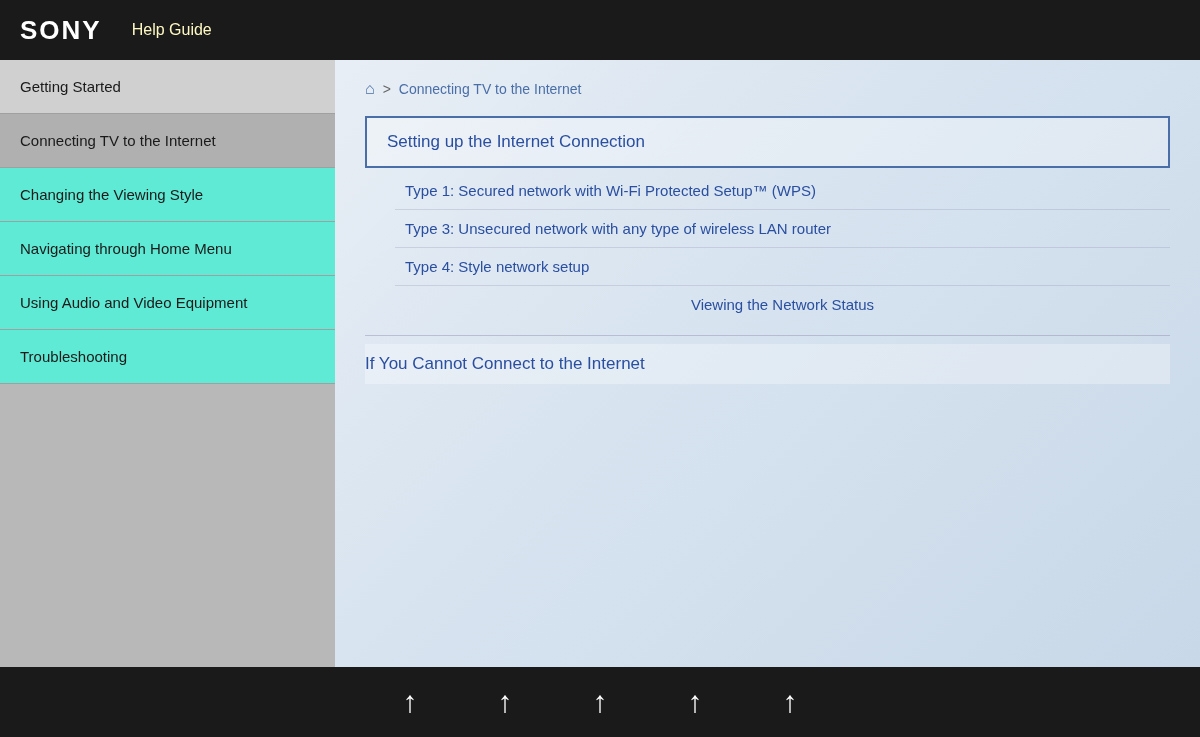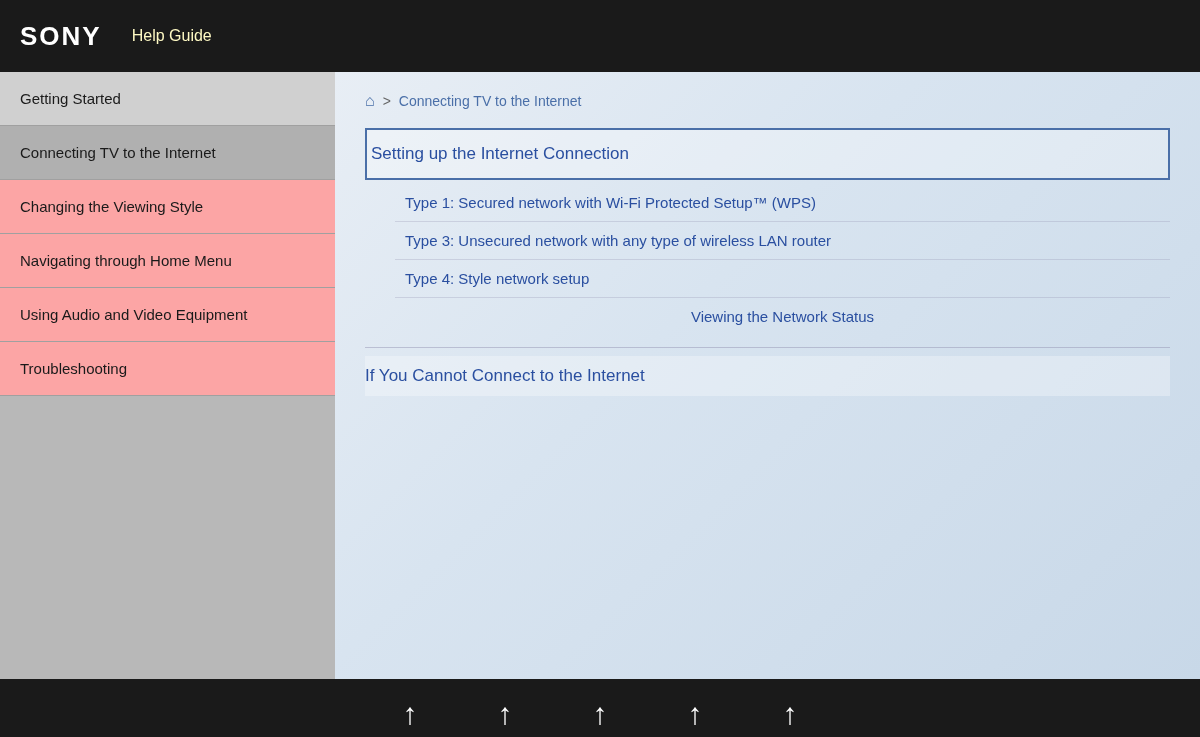--- a/index.html
+++ b/index.html
@@ -9,21 +9,21 @@
       height: 737px;
       background: #1a1a1a;
       font-family: Arial, sans-serif;
       overflow: hidden;
       position: relative;
     }
 
     
     .top-bar {
       background: #1a1a1a;
-      height: 72px;
+      height: 60px;
       display: flex;
       align-items: center;
       padding: 0 20px;
       gap: 30px;
     }
 
     .sony-logo {
       color: white;
       font-size: 26px;
       font-weight: bold;
@@ -48,21 +48,21 @@
       background: #b8b8b8;
       flex-shrink: 0;
     }
 
     .sidebar-item {
       padding: 18px 20px;
       border-bottom: 1px solid #a0a0a0;
       cursor: pointer;
       font-size: 15px;
       color: #1a1a1a;
-      background: #fca5a5;
+      background: #5eead4;
     }
 
     .sidebar-item.active {
       background: #b0b0b0;
       font-weight: normal;
     }
 
     .sidebar-item:first-child {
       background: #d0d0d0;
     }
@@ -106,21 +106,21 @@
       line-height: 1.2;
     }
 
     
     .section {
       margin-bottom: 6px;
     }
 
     .section-header {
       border: 2px solid #4a6fa8;
-      padding: 14px 4px;
+      padding: 14px 20px;
       cursor: pointer;
       background: rgba(255,255,255,0.3);
     }
 
     .section-header-text {
       color: #2a4fa0;
       font-size: 17px;
       font-weight: normal;
     }
 

